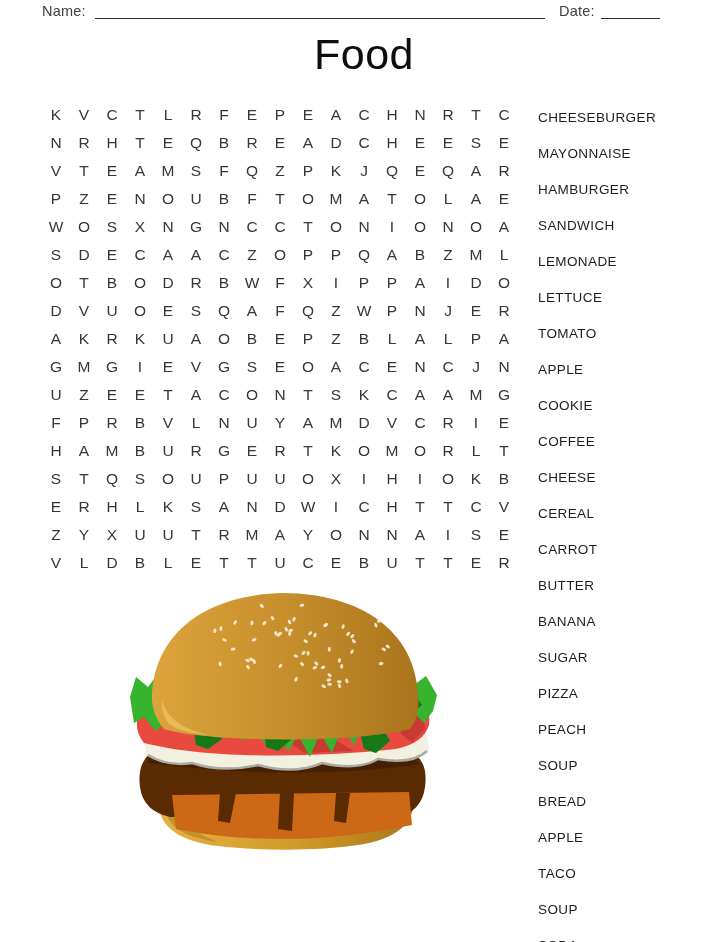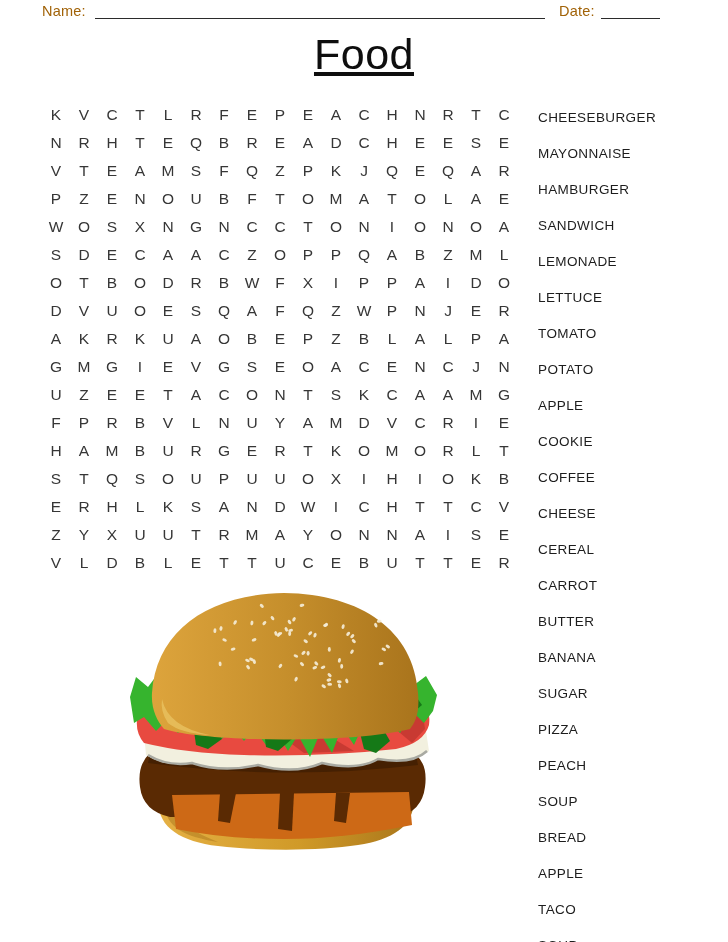--- a/index.html
+++ b/index.html
@@ -1,30 +1,30 @@
 <!DOCTYPE html>
 <html><head>
 <meta charset="utf-8">
 <style>
   html,body{margin:0;padding:0;}
   body{
     width:728px;height:942px;position:relative;background:#ffffff;
     font-family:"Liberation Sans", sans-serif;overflow:hidden;
   }
   
-  .hdr-label{position:absolute;top:3px;font-size:14.5px;color:#a16207;letter-spacing:.2px;}
+  .hdr-label{position:absolute;top:3px;font-size:14.5px;color:#404040;letter-spacing:.2px;}
   .name-label{left:42px;}
   .date-label{left:559px;}
   .fill-line{position:absolute;top:1px;height:17px;border-bottom:1.5px solid #2b2b2b;}
   .name-line{left:95px;width:450px;}
   .date-line{left:601px;width:59px;}
   
   .title{
     position:absolute;top:30px;left:0;width:728px;text-align:center;
-    font-size:43px;color:#0e0e0e;letter-spacing:.5px;text-decoration:underline;
+    font-size:43px;color:#0e0e0e;letter-spacing:.5px;
   }
   
   .grid{position:absolute;left:42px;top:101px;}
   .grid-row{display:flex;height:28px;}
   .grid-cell{
     width:28px;height:28px;display:flex;align-items:center;justify-content:center;
     font-size:15.5px;color:#363636;
   }
   
   .word-list{position:absolute;left:538px;top:95px;}
@@ -372,21 +372,20 @@
   </div>
 
 <div class="word-list">
     <div class="word-item">CHEESEBURGER</div>
     <div class="word-item">MAYONNAISE</div>
     <div class="word-item">HAMBURGER</div>
     <div class="word-item">SANDWICH</div>
     <div class="word-item">LEMONADE</div>
     <div class="word-item">LETTUCE</div>
     <div class="word-item">TOMATO</div>
-    <div class="word-item">POTATO</div>
     <div class="word-item">APPLE</div>
     <div class="word-item">COOKIE</div>
     <div class="word-item">COFFEE</div>
     <div class="word-item">CHEESE</div>
     <div class="word-item">CEREAL</div>
     <div class="word-item">CARROT</div>
     <div class="word-item">BUTTER</div>
     <div class="word-item">BANANA</div>
     <div class="word-item">SUGAR</div>
     <div class="word-item">PIZZA</div>

